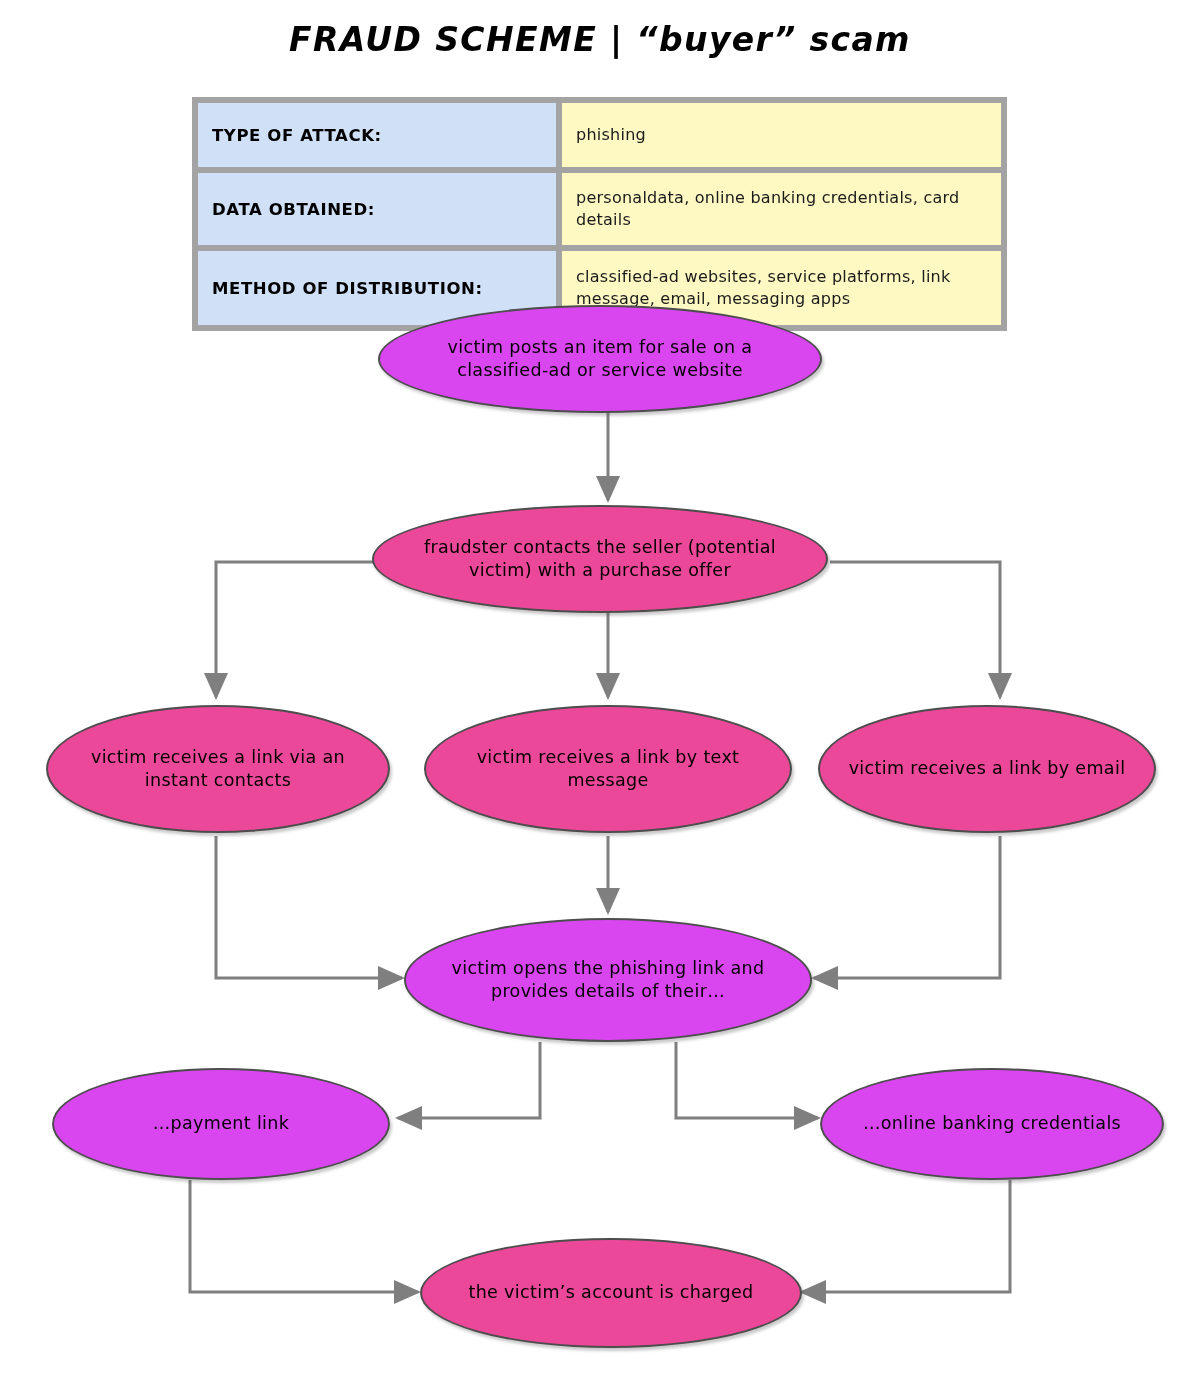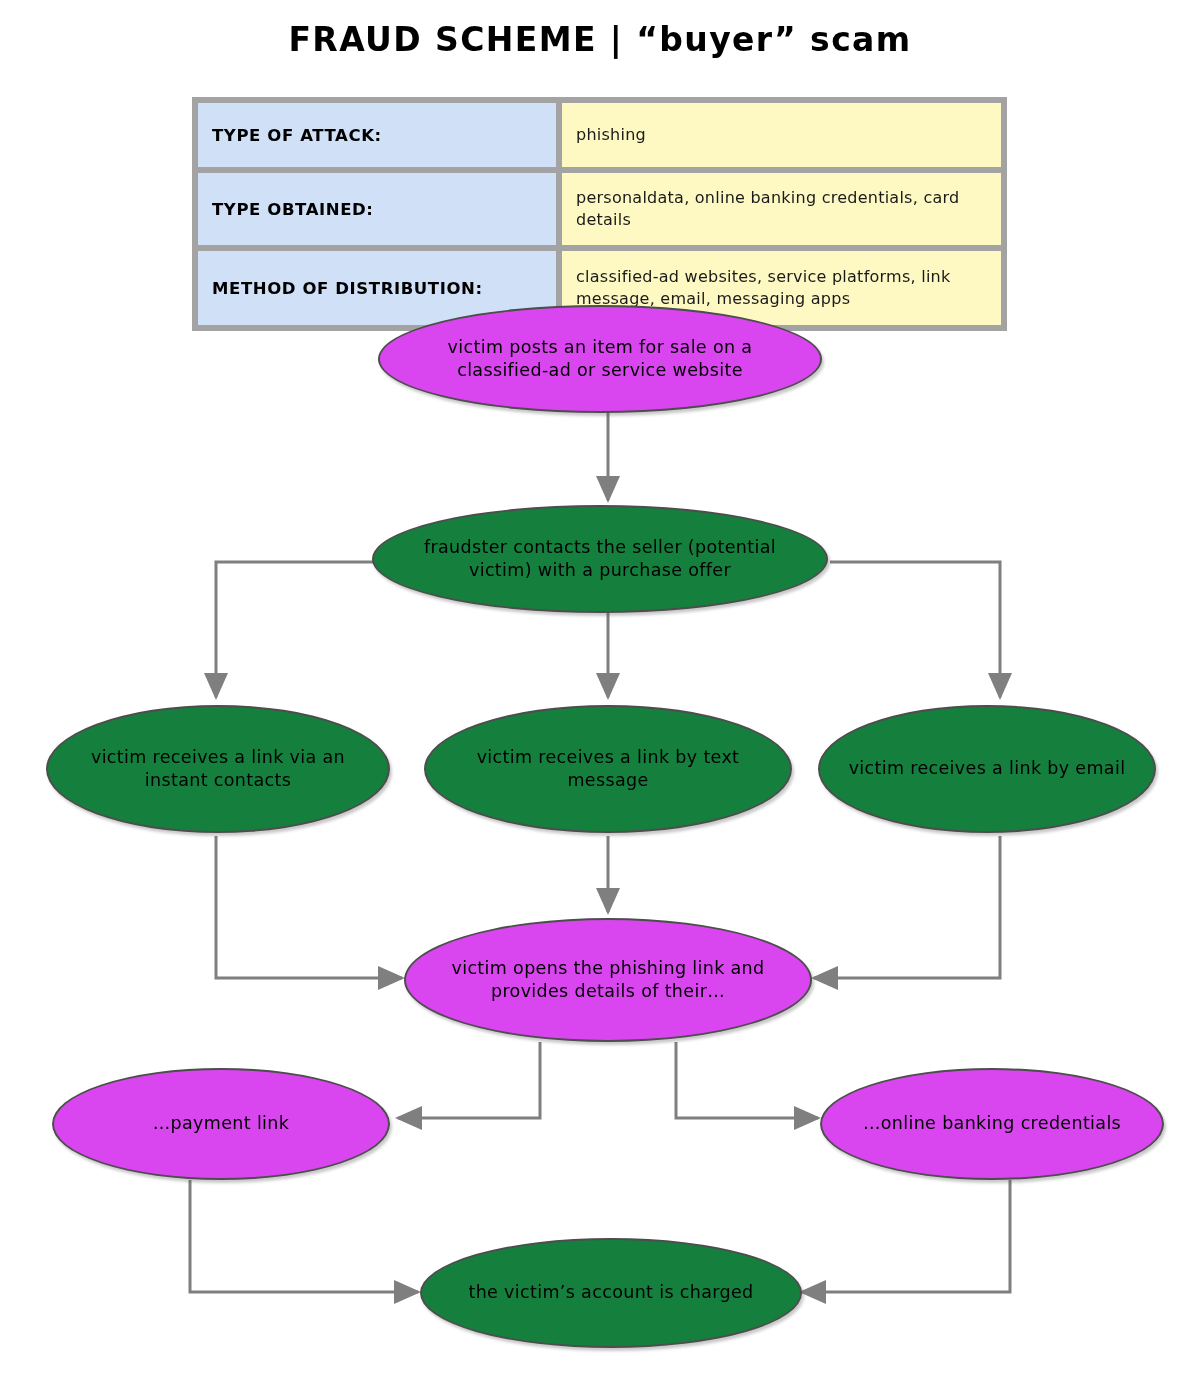--- a/index.html
+++ b/index.html
@@ -20,20 +20,21 @@
     position: absolute;
     left: 0;
     top: 20px;
     width: 1200px;
     text-align: center;
     font-size: 33px;
     font-weight: bold;
     letter-spacing: 1.4px;
     color: #000000;
     font-family: "DejaVu Sans", "Liberation Sans", sans-serif;
+    font-style: italic;
   }
 
   
   #info-table {
     position: absolute;
     left: 192px;
     top: 97px;
     width: 815px;
     border-collapse: collapse;
     table-layout: fixed;
@@ -82,36 +83,36 @@
     border-radius: 50%;
     text-align: center;
     color: #000000;
     font-size: 17.5px;
     line-height: 1.32;
     letter-spacing: 0.35px;
     padding: 0 26px;
     box-shadow: 2px 3px 3px rgba(90,90,90,0.33);
   }
   .node.blue  { background: #d946ef; }
-  .node.grey  { background: #15803d; justify-content: center; }
+  .node.grey  { background: #ec4899; justify-content: center; }
   .node .node-text { display: block; width: 100%; }
 </style>
 </head>
 <body>
 
 <div id="page-title">FRAUD SCHEME | “buyer” scam</div>
 
 <table id="info-table">
   <tbody>
     <tr class="row-attack">
       <td class="label-cell">TYPE OF ATTACK:</td>
       <td class="value-cell">phishing</td>
     </tr>
     <tr class="row-data">
-      <td class="label-cell">TYPE OBTAINED:</td>
+      <td class="label-cell">DATA OBTAINED:</td>
       <td class="value-cell">personaldata, online banking credentials, card details</td>
     </tr>
     <tr class="row-method">
       <td class="label-cell">METHOD OF DISTRIBUTION:</td>
       <td class="value-cell">classified-ad websites, service platforms, link message, email, messaging apps</td>
     </tr>
   </tbody>
 </table>
 
 <svg id="flow-canvas" viewBox="0 0 1200 1385" xmlns="http://www.w3.org/2000/svg">

